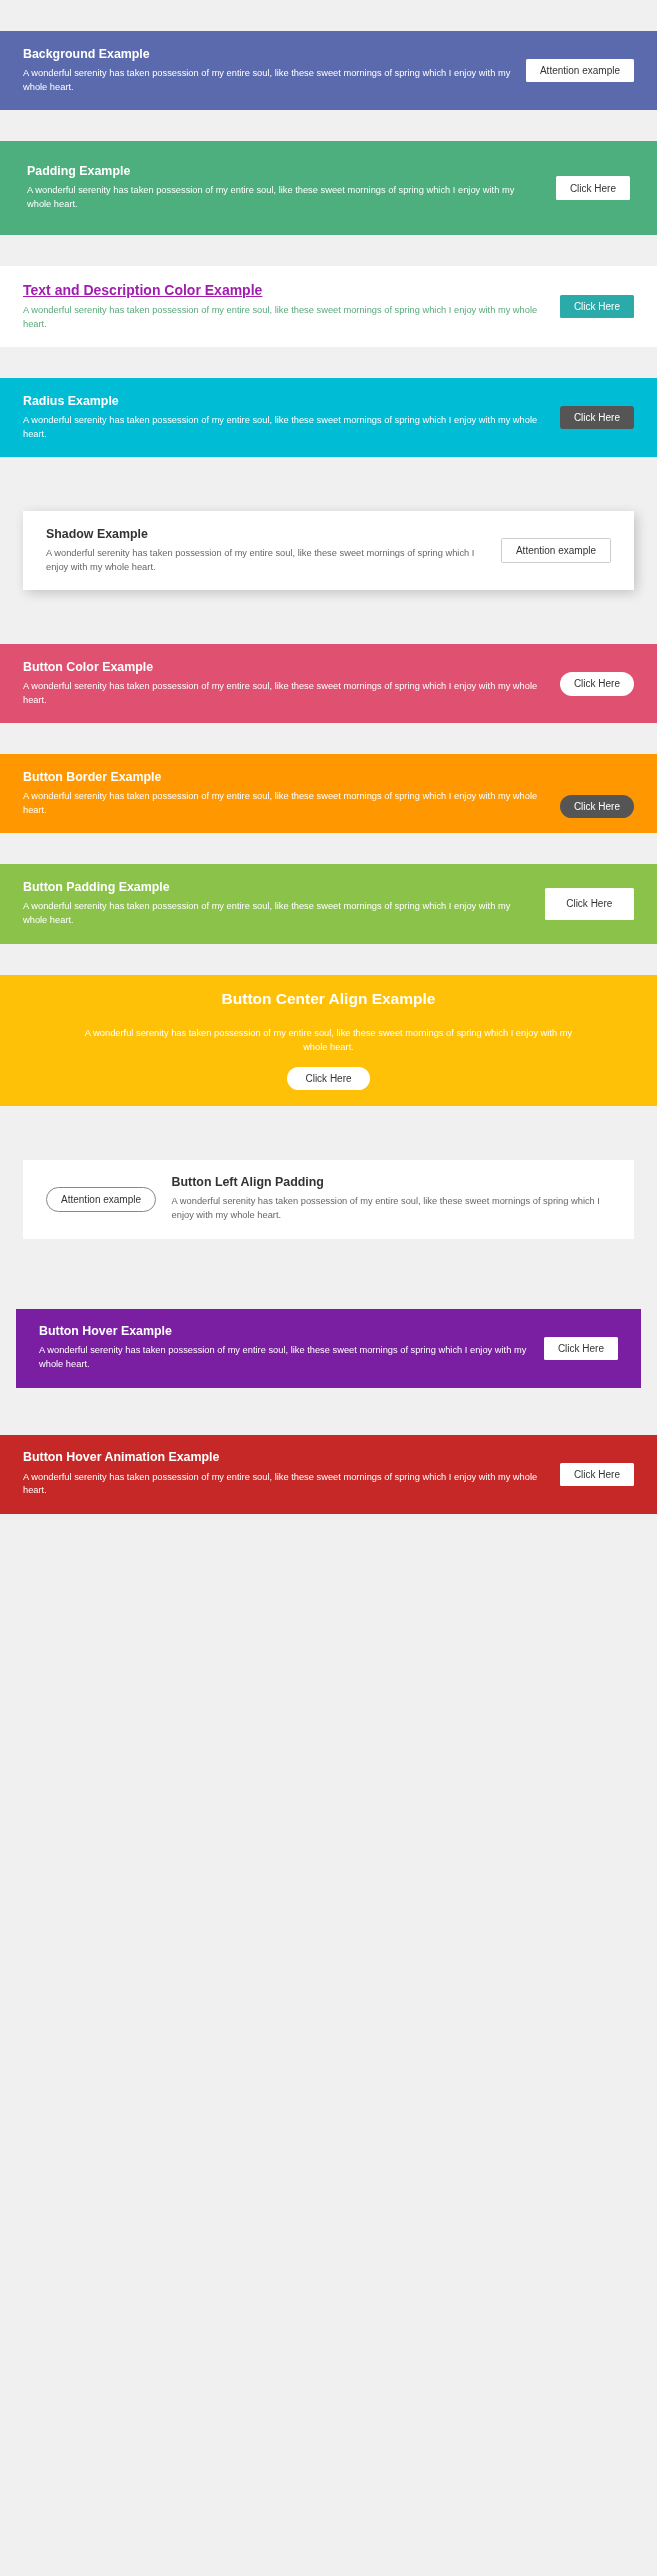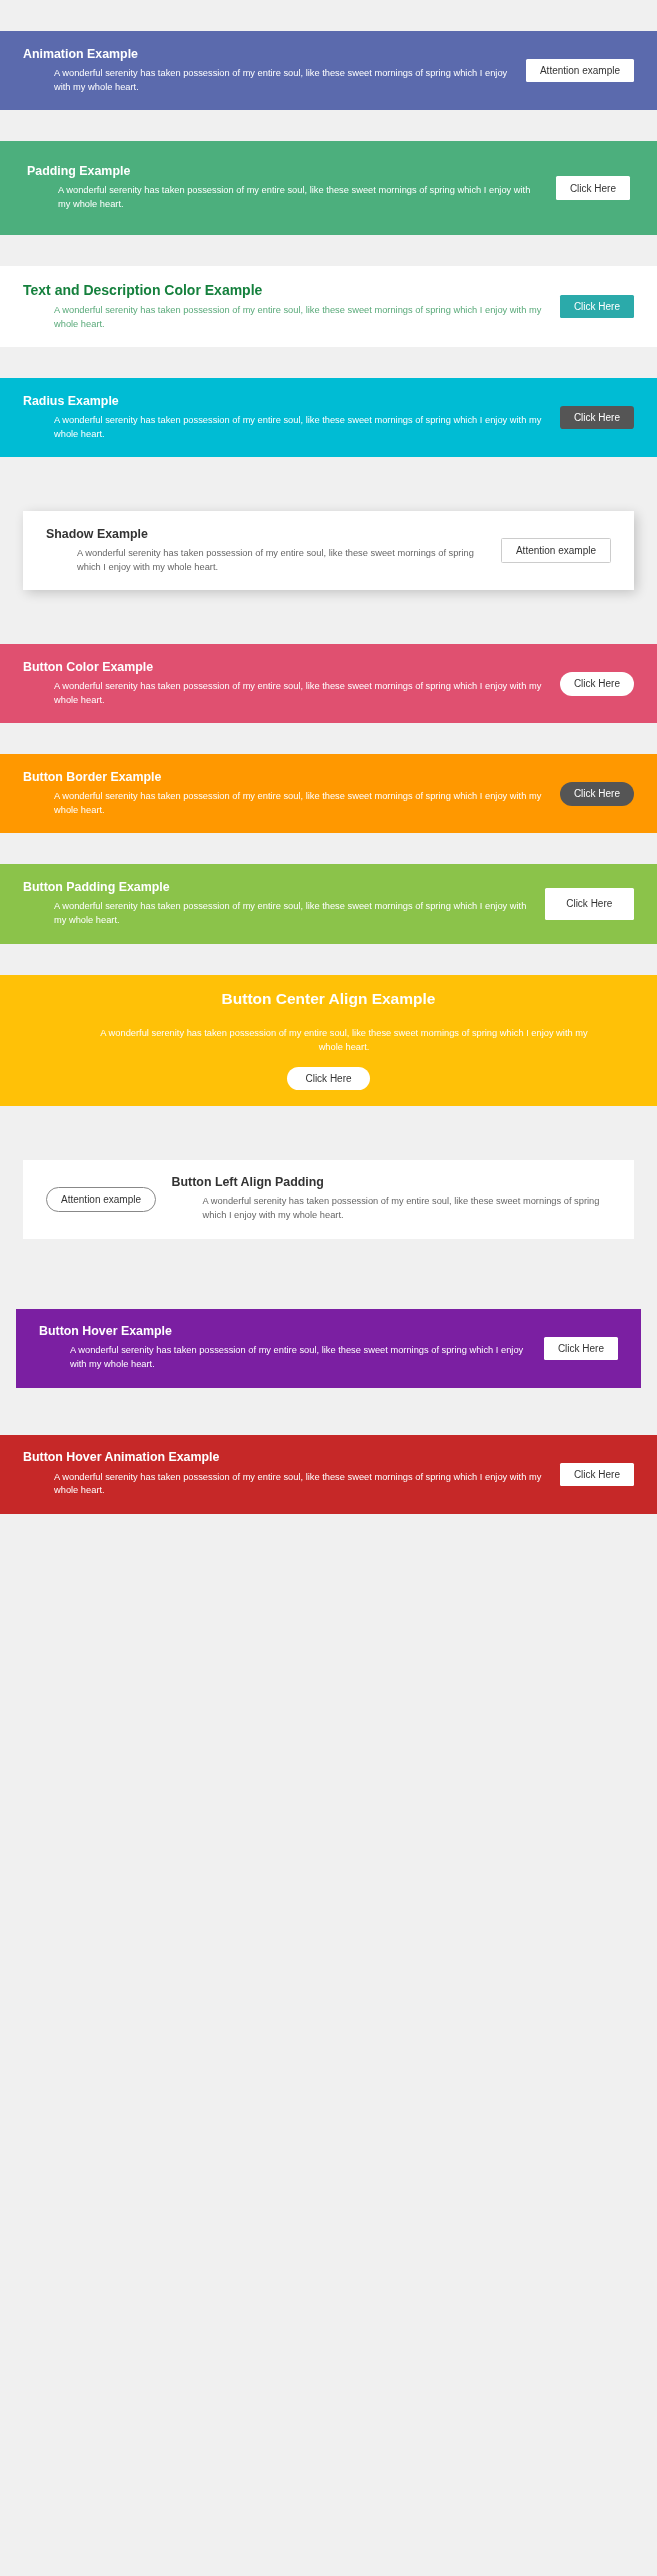--- a/index.html
+++ b/index.html
@@ -13,21 +13,21 @@
     .example-card {
       display: flex;
       align-items: center;
       justify-content: space-between;
       padding: 15.5px 23px;
       position: relative;
     }
 
     .card-text { flex: 1; margin-right: 15.5px; }
     .card-title { font-size: 12.4px; font-weight: bold; margin-bottom: 6.2px; }
-    .card-desc { font-size: 9.3px; line-height: 1.5; margin-left: 31px; }
+    .card-desc { font-size: 9.3px; line-height: 1.5; }
 
     
     .btn {
       white-space: nowrap;
       padding: 6.2px 14px;
       cursor: pointer;
       font-size: 10px;
       border: none;
       flex-shrink: 0;
     }
@@ -57,22 +57,23 @@
       border-radius: 1.5px;
     }
 
     
     .text-color-example {
       background: white;
       color: #333;
       min-height: 77px;
     }
     .text-color-example .card-title {
-      color: #15803d;
+      color: #a21caf;
       font-size: 14px;
+      text-decoration: underline;
     }
     .text-color-example .card-desc {
       color: #5aaa7a;
     }
     .text-color-example .btn {
       background: #2baaaa;
       color: white;
       border-radius: 1.5px;
     }
 
@@ -112,20 +113,21 @@
       background: white;
       color: #333;
       border-radius: 15.5px;
     }
 
     
     .btn-border-example {
       background: #ff9800;
       color: white;
       min-height: 77px;
+      align-items: flex-end;
     }
     .btn-border-example .btn {
       background: #555;
       color: white;
       border-radius: 15.5px;
       border: none;
     }
 
     
     .btn-padding-example {
@@ -222,21 +224,21 @@
     }
   </style>
 </head>
 <body class="outer-bg">
 
 <div id="page-container">
     <div class="section-gap"></div>
     <div class="section-wrapper" style="padding: 0px; background: rgb(240, 240, 240);">
       <div class="example-card bg-example">
         <div class="card-text">
-          <h2 class="card-title">Animation Example</h2>
+          <h2 class="card-title">Background Example</h2>
           <p class="card-desc">A wonderful serenity has taken possession of my entire soul, like these sweet mornings of spring which I enjoy with my whole heart.</p>
         </div>
         <button class="btn">Attention example</button>
       </div>
     </div>
     <div class="section-gap"></div>
     <div class="section-wrapper" style="padding: 0px; background: rgb(240, 240, 240);">
       <div class="example-card padding-example">
         <div class="card-text">
           <h2 class="card-title">Padding Example</h2>

